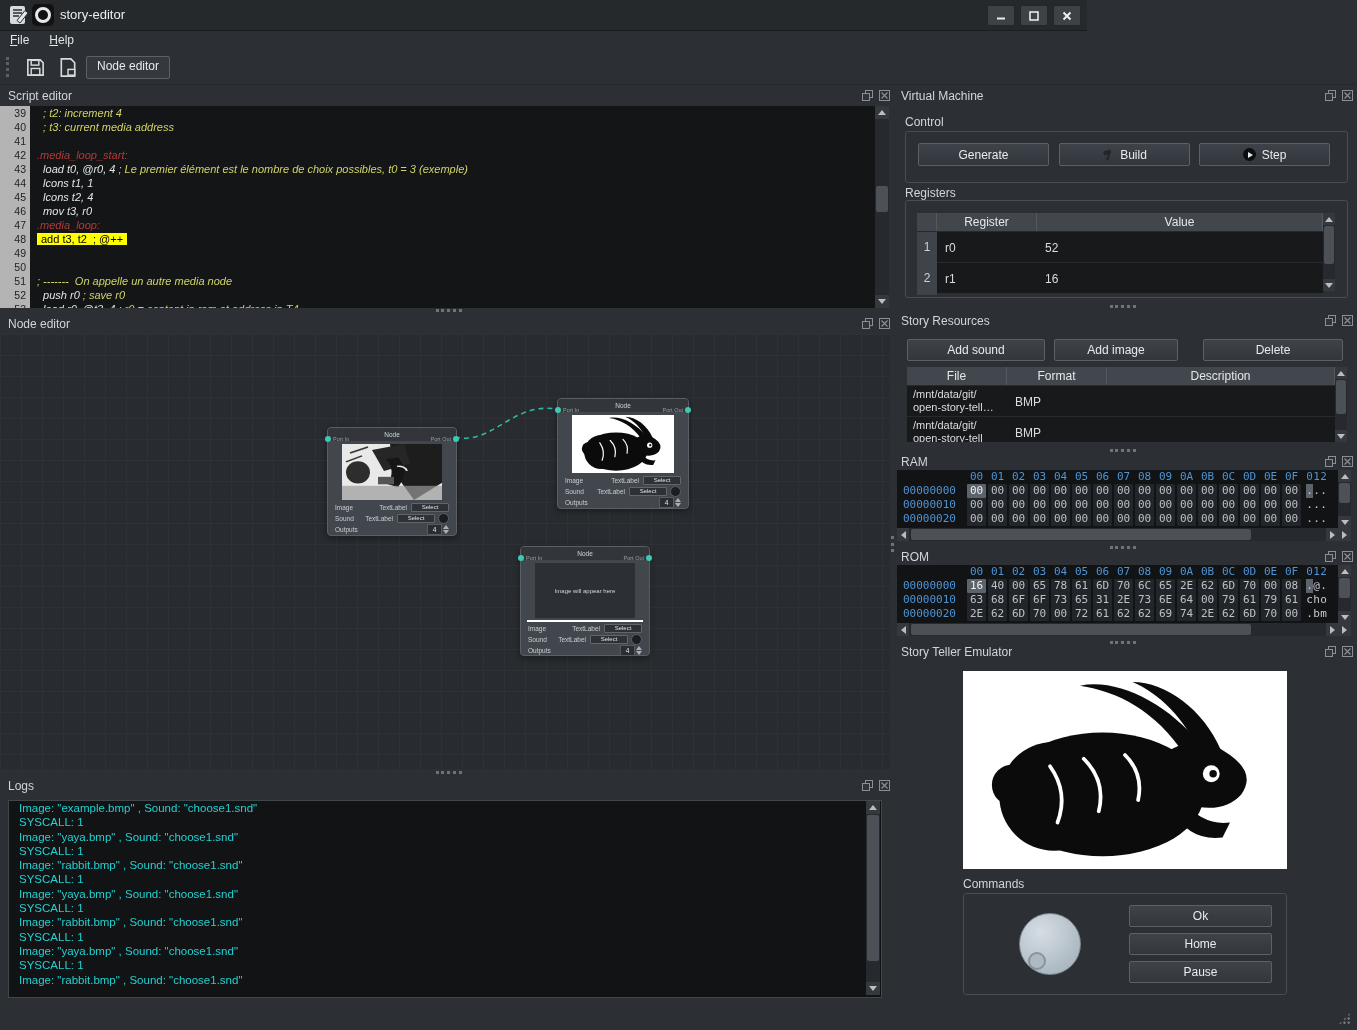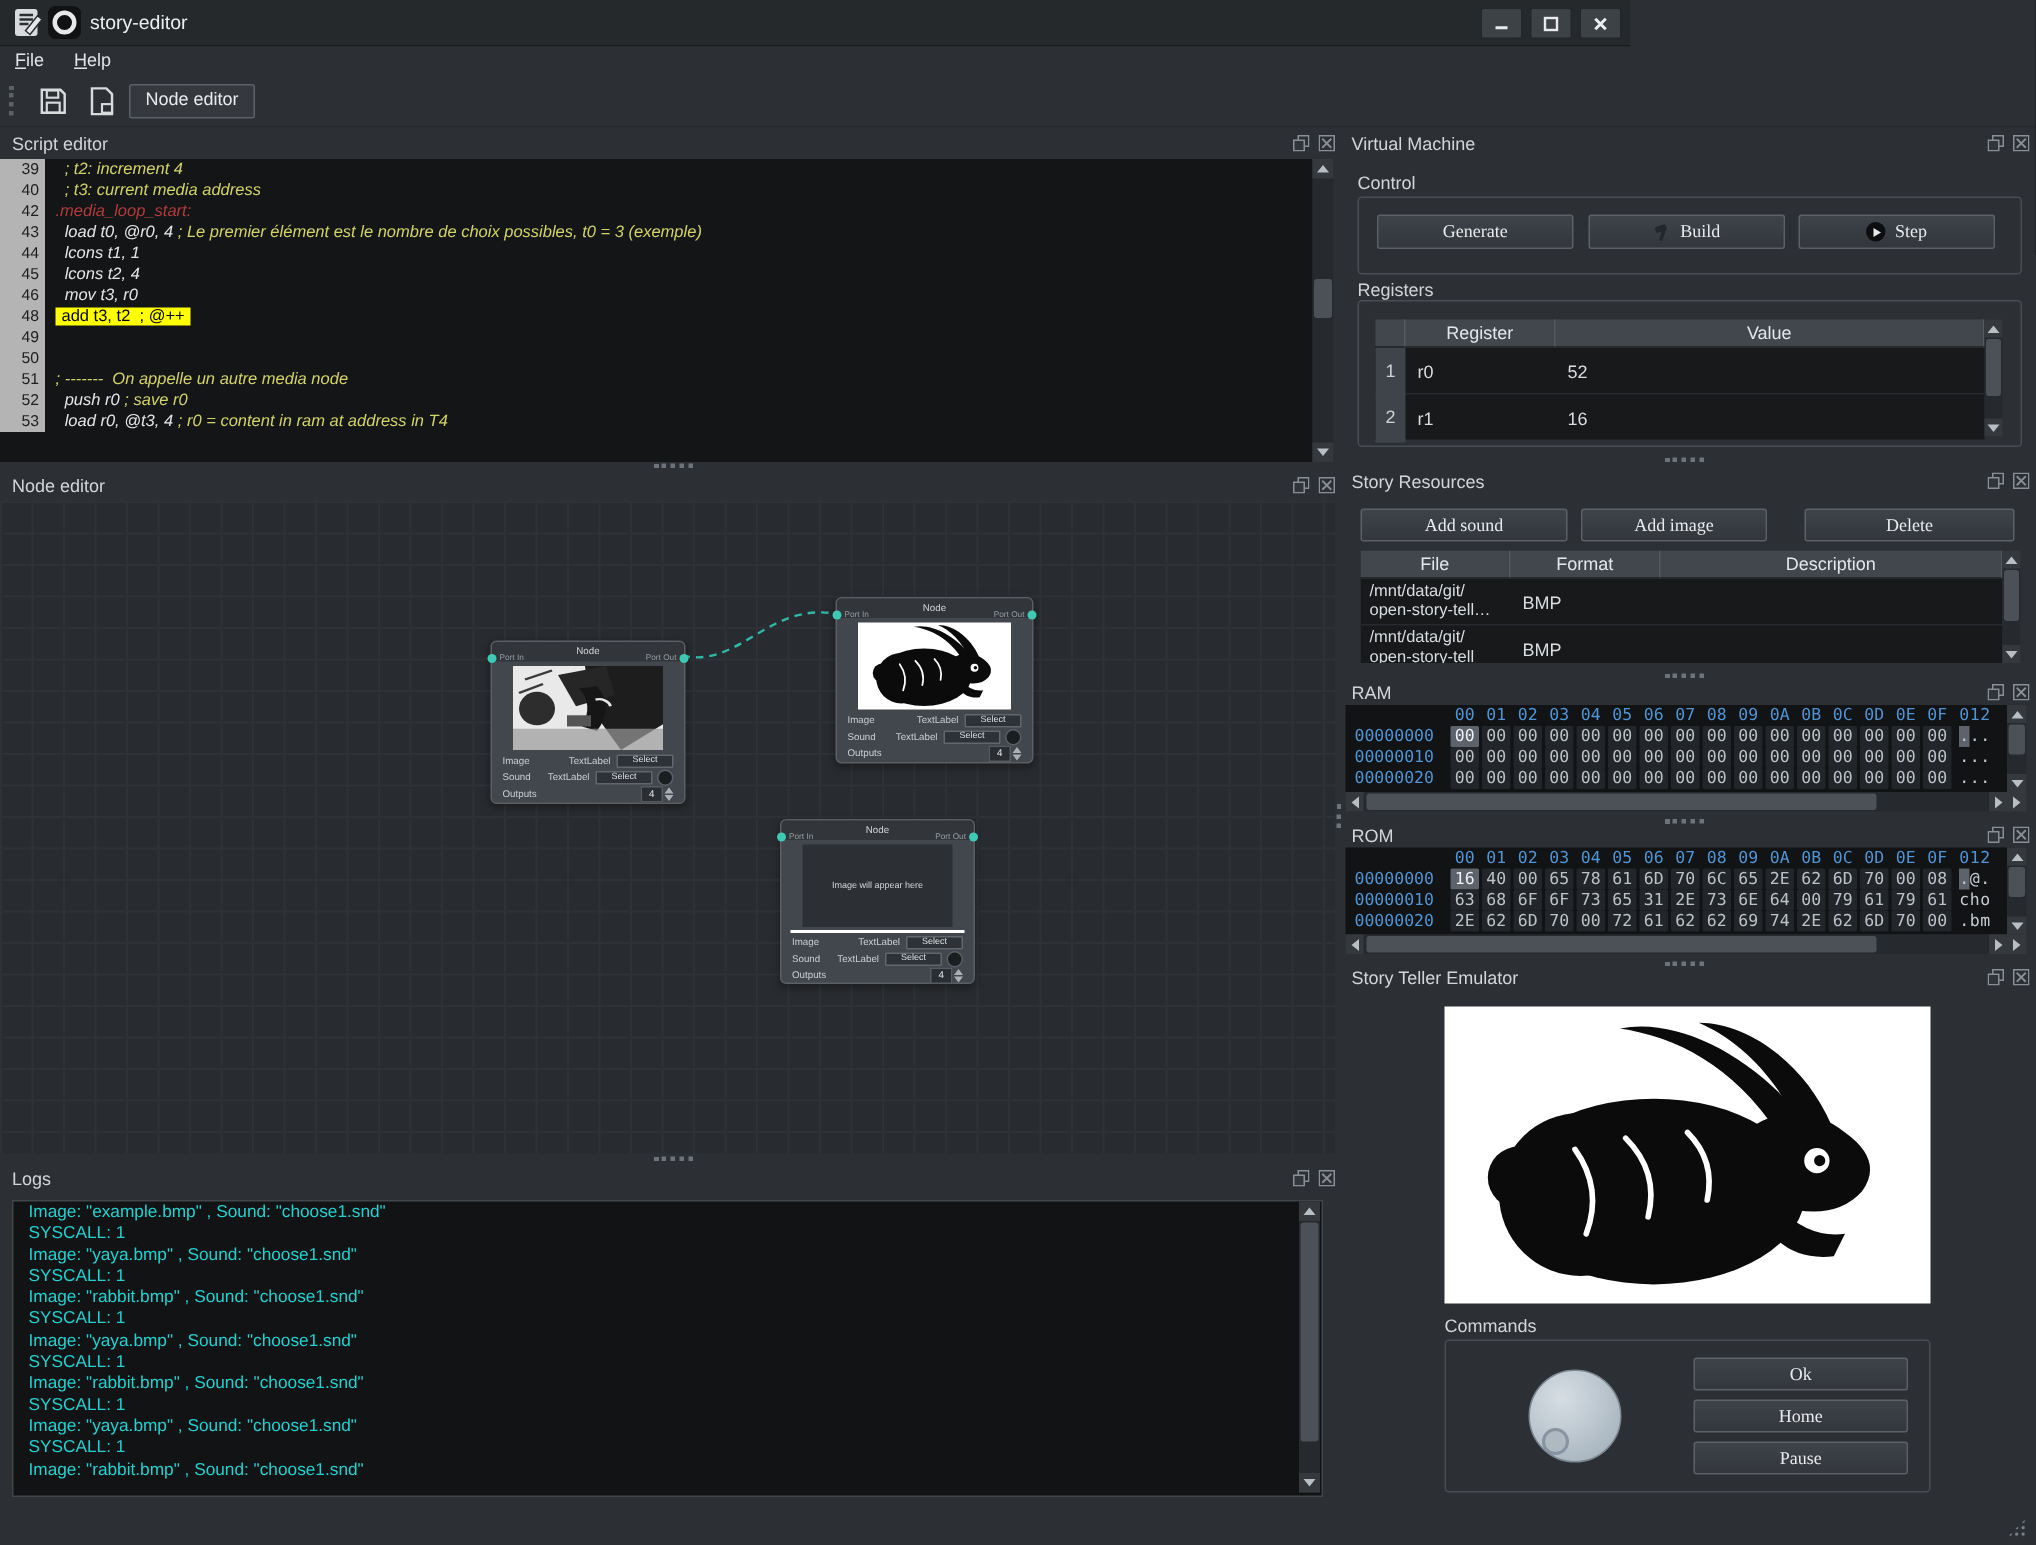--- a/index.html
+++ b/index.html
@@ -65,21 +65,21 @@
   .nspin{margin-left:auto;display:flex;align-items:center;}
   .nval{width:13px;height:9px;background:#2a2e33;border:1px solid #565b61;font-size:6.5px;text-align:center;line-height:9px;color:#e2e5e8;}
   .spinbtns{display:flex;flex-direction:column;gap:1px;margin-left:1px;}
   .spinbtns i{display:block;width:0;height:0;border-left:3px solid transparent;border-right:3px solid transparent;}
   .spinbtns i.u{border-bottom:4px solid #aab0b6;}
   .spinbtns i.d{border-top:4px solid #aab0b6;}
   
   .logbox{position:absolute;left:8px;top:800px;width:872px;height:196px;background:#111315;border:1px solid #41464b;overflow:hidden;}
   .logline{color:#23d1d1;font-size:11.5px;line-height:14.3px;white-space:pre;padding-left:10px;}
   
-  .btn{position:absolute;background:linear-gradient(#3e434a,#33373c);border:1px solid #5c6167;border-radius:2px;color:#e8eaec;font-size:12px;display:flex;align-items:center;justify-content:center;gap:6px;font-family:Liberation Serif, serif;}
+  .btn{position:absolute;background:linear-gradient(#3e434a,#33373c);border:1px solid #5c6167;border-radius:2px;color:#e8eaec;font-size:12px;display:flex;align-items:center;justify-content:center;gap:6px;font-family:Liberation Sans, sans-serif;}
   .gbox{position:absolute;border:1px solid #484d53;border-radius:3px;}
   .glabel{position:absolute;font-size:12px;color:#d2d5d8;}
   .step-ic{width:13px;height:13px;border-radius:50%;background:#0c0e0f;position:relative;display:inline-block;flex:none;}
   .step-ic::after{content:"";position:absolute;left:5px;top:3.5px;border-left:5px solid #e6e8ea;border-top:3px solid transparent;border-bottom:3px solid transparent;}
   
   .tblhead{display:grid;background:#42474d;color:#e4e7ea;}
   .tblhead span{border-right:1px solid #55595f;text-align:center;line-height:18px;height:18px;overflow:hidden;}
   .trow{display:grid;background:#17191b;color:#dadde0;border-top:1px solid #26292d;}
   .tidx{background:#3f444a;text-align:center;color:#cdd1d5;}
   .tcell{padding:16px 8px;display:flex;align-items:center;overflow:hidden;}
@@ -191,38 +191,46 @@
   <div class="scripted">
       <div class="sline">
         <span class="gut">39</span>
         <span class="codetxt"><span class="seg-cm">  ; t2: increment 4</span></span>
       </div>
       <div class="sline">
         <span class="gut">40</span>
         <span class="codetxt"><span class="seg-cm">  ; t3: current media address</span></span>
       </div>
       <div class="sline">
+        <span class="gut">41</span>
+        <span class="codetxt"></span>
+      </div>
+      <div class="sline">
         <span class="gut">42</span>
         <span class="codetxt"><span class="seg-lb">.media_loop_start:</span></span>
       </div>
       <div class="sline">
         <span class="gut">43</span>
         <span class="codetxt"><span class="seg-tx">  load t0, @r0, 4 </span><span class="seg-cm">; Le premier élément est le nombre de choix possibles, t0 = 3 (exemple)</span></span>
       </div>
       <div class="sline">
         <span class="gut">44</span>
         <span class="codetxt"><span class="seg-tx">  lcons t1, 1</span></span>
       </div>
       <div class="sline">
         <span class="gut">45</span>
         <span class="codetxt"><span class="seg-tx">  lcons t2, 4</span></span>
       </div>
       <div class="sline">
         <span class="gut">46</span>
         <span class="codetxt"><span class="seg-tx">  mov t3, r0</span></span>
+      </div>
+      <div class="sline">
+        <span class="gut">47</span>
+        <span class="codetxt"><span class="seg-lb">.media_loop:</span></span>
       </div>
       <div class="sline">
         <span class="gut">48</span>
         <span class="codetxt"><span class="hlwrap"><span class="seg-tx">add t3, t2  ; @++</span></span></span>
       </div>
       <div class="sline">
         <span class="gut">49</span>
         <span class="codetxt"></span>
       </div>
       <div class="sline">

